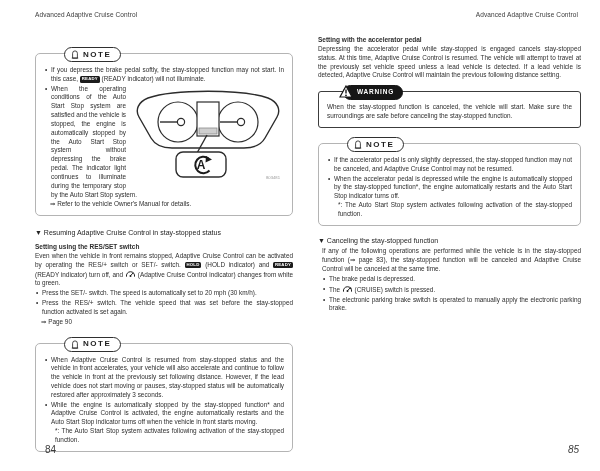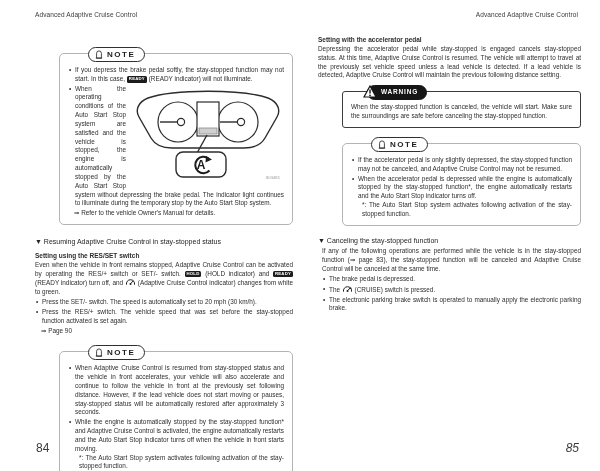--- a/index.html
+++ b/index.html
@@ -4,33 +4,33 @@
 <style>
   html,body{margin:0;padding:0;}
   body{
     width:600px;height:471px;position:relative;background:#ffffff;
     font-family:"Liberation Sans","DejaVu Sans",sans-serif;
     color:#2e2e2e;-webkit-font-smoothing:antialiased;overflow:hidden;
   }
   .hdr{position:absolute;top:11px;font-size:6.5px;color:#3a3a3a;letter-spacing:.1px;}
   .hdr-left{left:35px;}
   .hdr-right{right:22px;}
-  .pagenum{position:absolute;bottom:16px;font-size:12px;color:#3a3a3a;}
+  .pagenum{position:absolute;bottom:16px;font-size:10px;color:#3a3a3a;margin-left:9px;}
   .pagenum-left{left:36px;}
   .pagenum-right{right:21px;font-style:italic;}
 
   .col{position:absolute;font-size:6.4px;line-height:1.38;}
   .col-left{left:35px;top:44px;width:258px;}
   .col-right{left:318px;top:36px;width:263px;}
 
   p{margin:0;text-align:justify;}
 
   
   .framebox{position:relative;border:1px solid #b4b4b4;border-radius:5px;
-    padding:11px 8px 6px 8px;margin-top:9px;background:#fff;margin-left:24px;}
+    padding:11px 8px 6px 8px;margin-top:9px;background:#fff;}
   .framebox.warn{border:1.6px solid #3c3c3c;border-radius:3px;margin-top:11px;}
   .boxtag{position:absolute;top:-7px;left:28px;height:13px;display:flex;align-items:center;
     background:#fff;border:1.2px solid #2f2f2f;border-radius:8px;padding:0 9px 0 6px;}
   .boxtag .tag-label{font-size:8px;font-weight:bold;letter-spacing:1.5px;color:#1d1d1d;}
   .note-ic{width:8px;height:9px;margin-right:4px;}
   .boxtag.warntag{background:#161616;border:1px solid #161616;padding:0 8px 0 13px;left:24px;}
   .boxtag.warntag .tag-label{color:#fff;font-size:6.5px;letter-spacing:.8px;}
   .warn-ic{position:absolute;left:-5px;top:-1px;width:14px;height:13px;}
 
   .bullet{position:relative;padding-left:7px;text-align:justify;margin-top:1px;}

